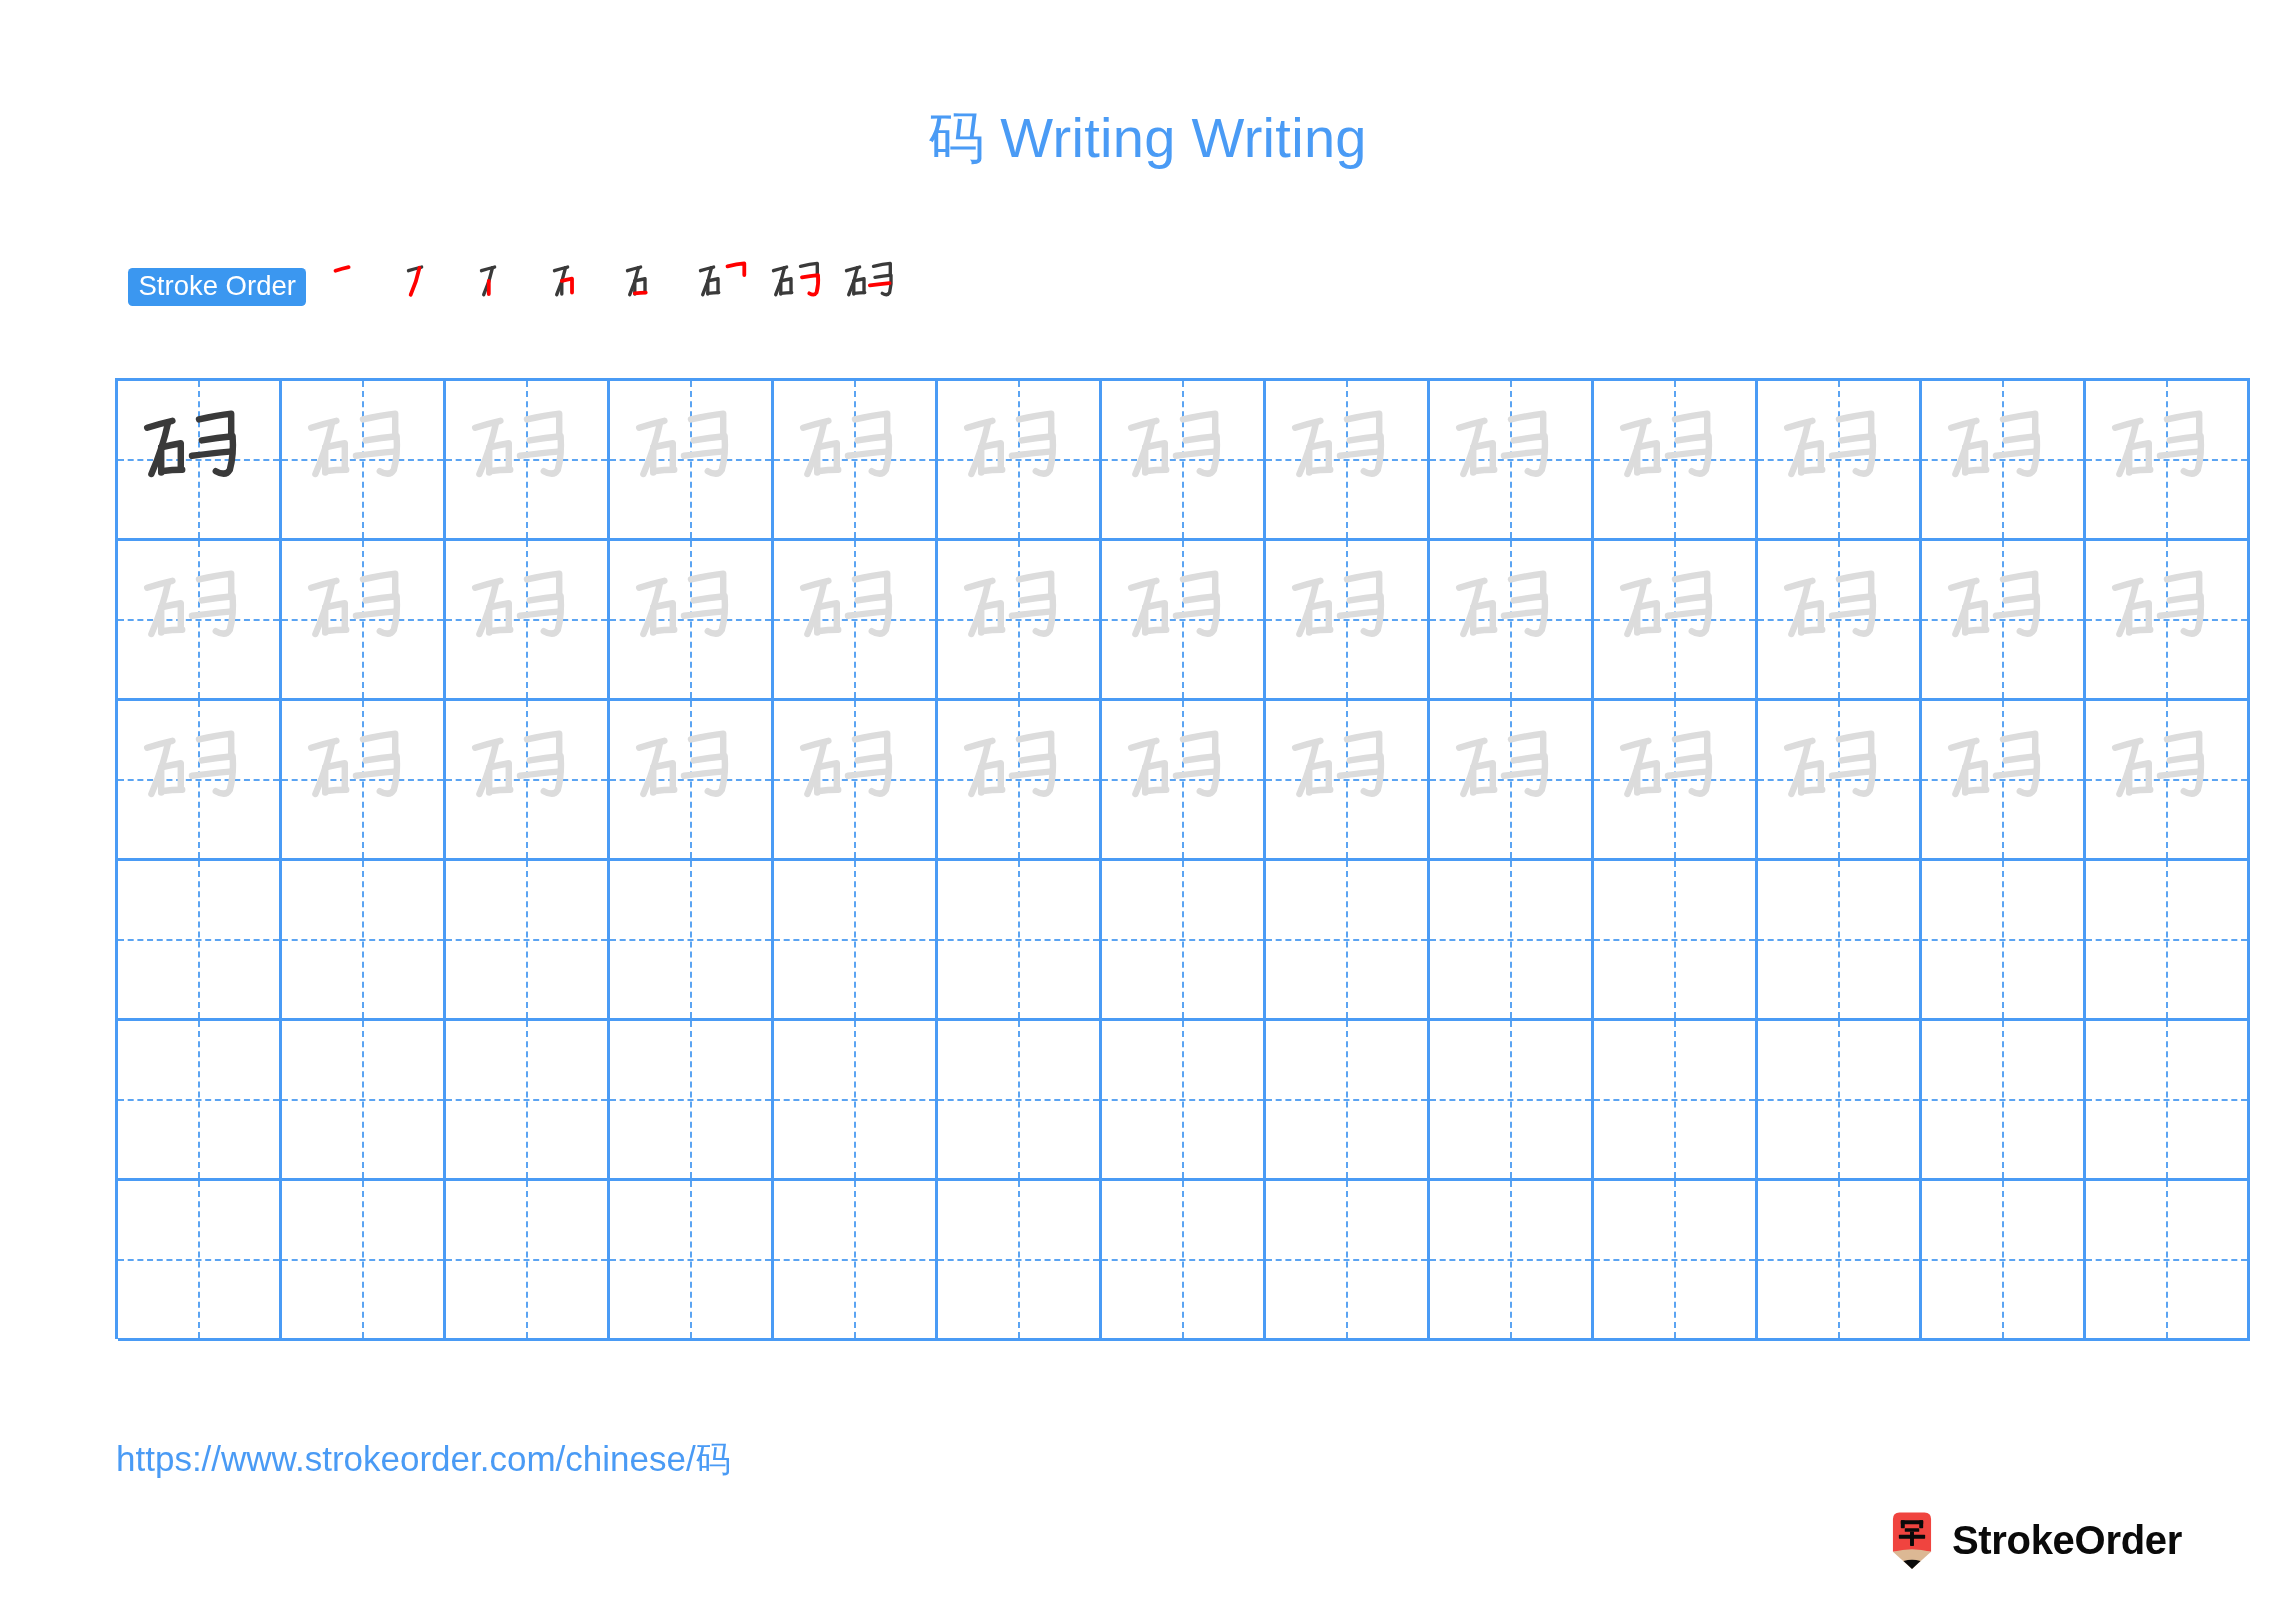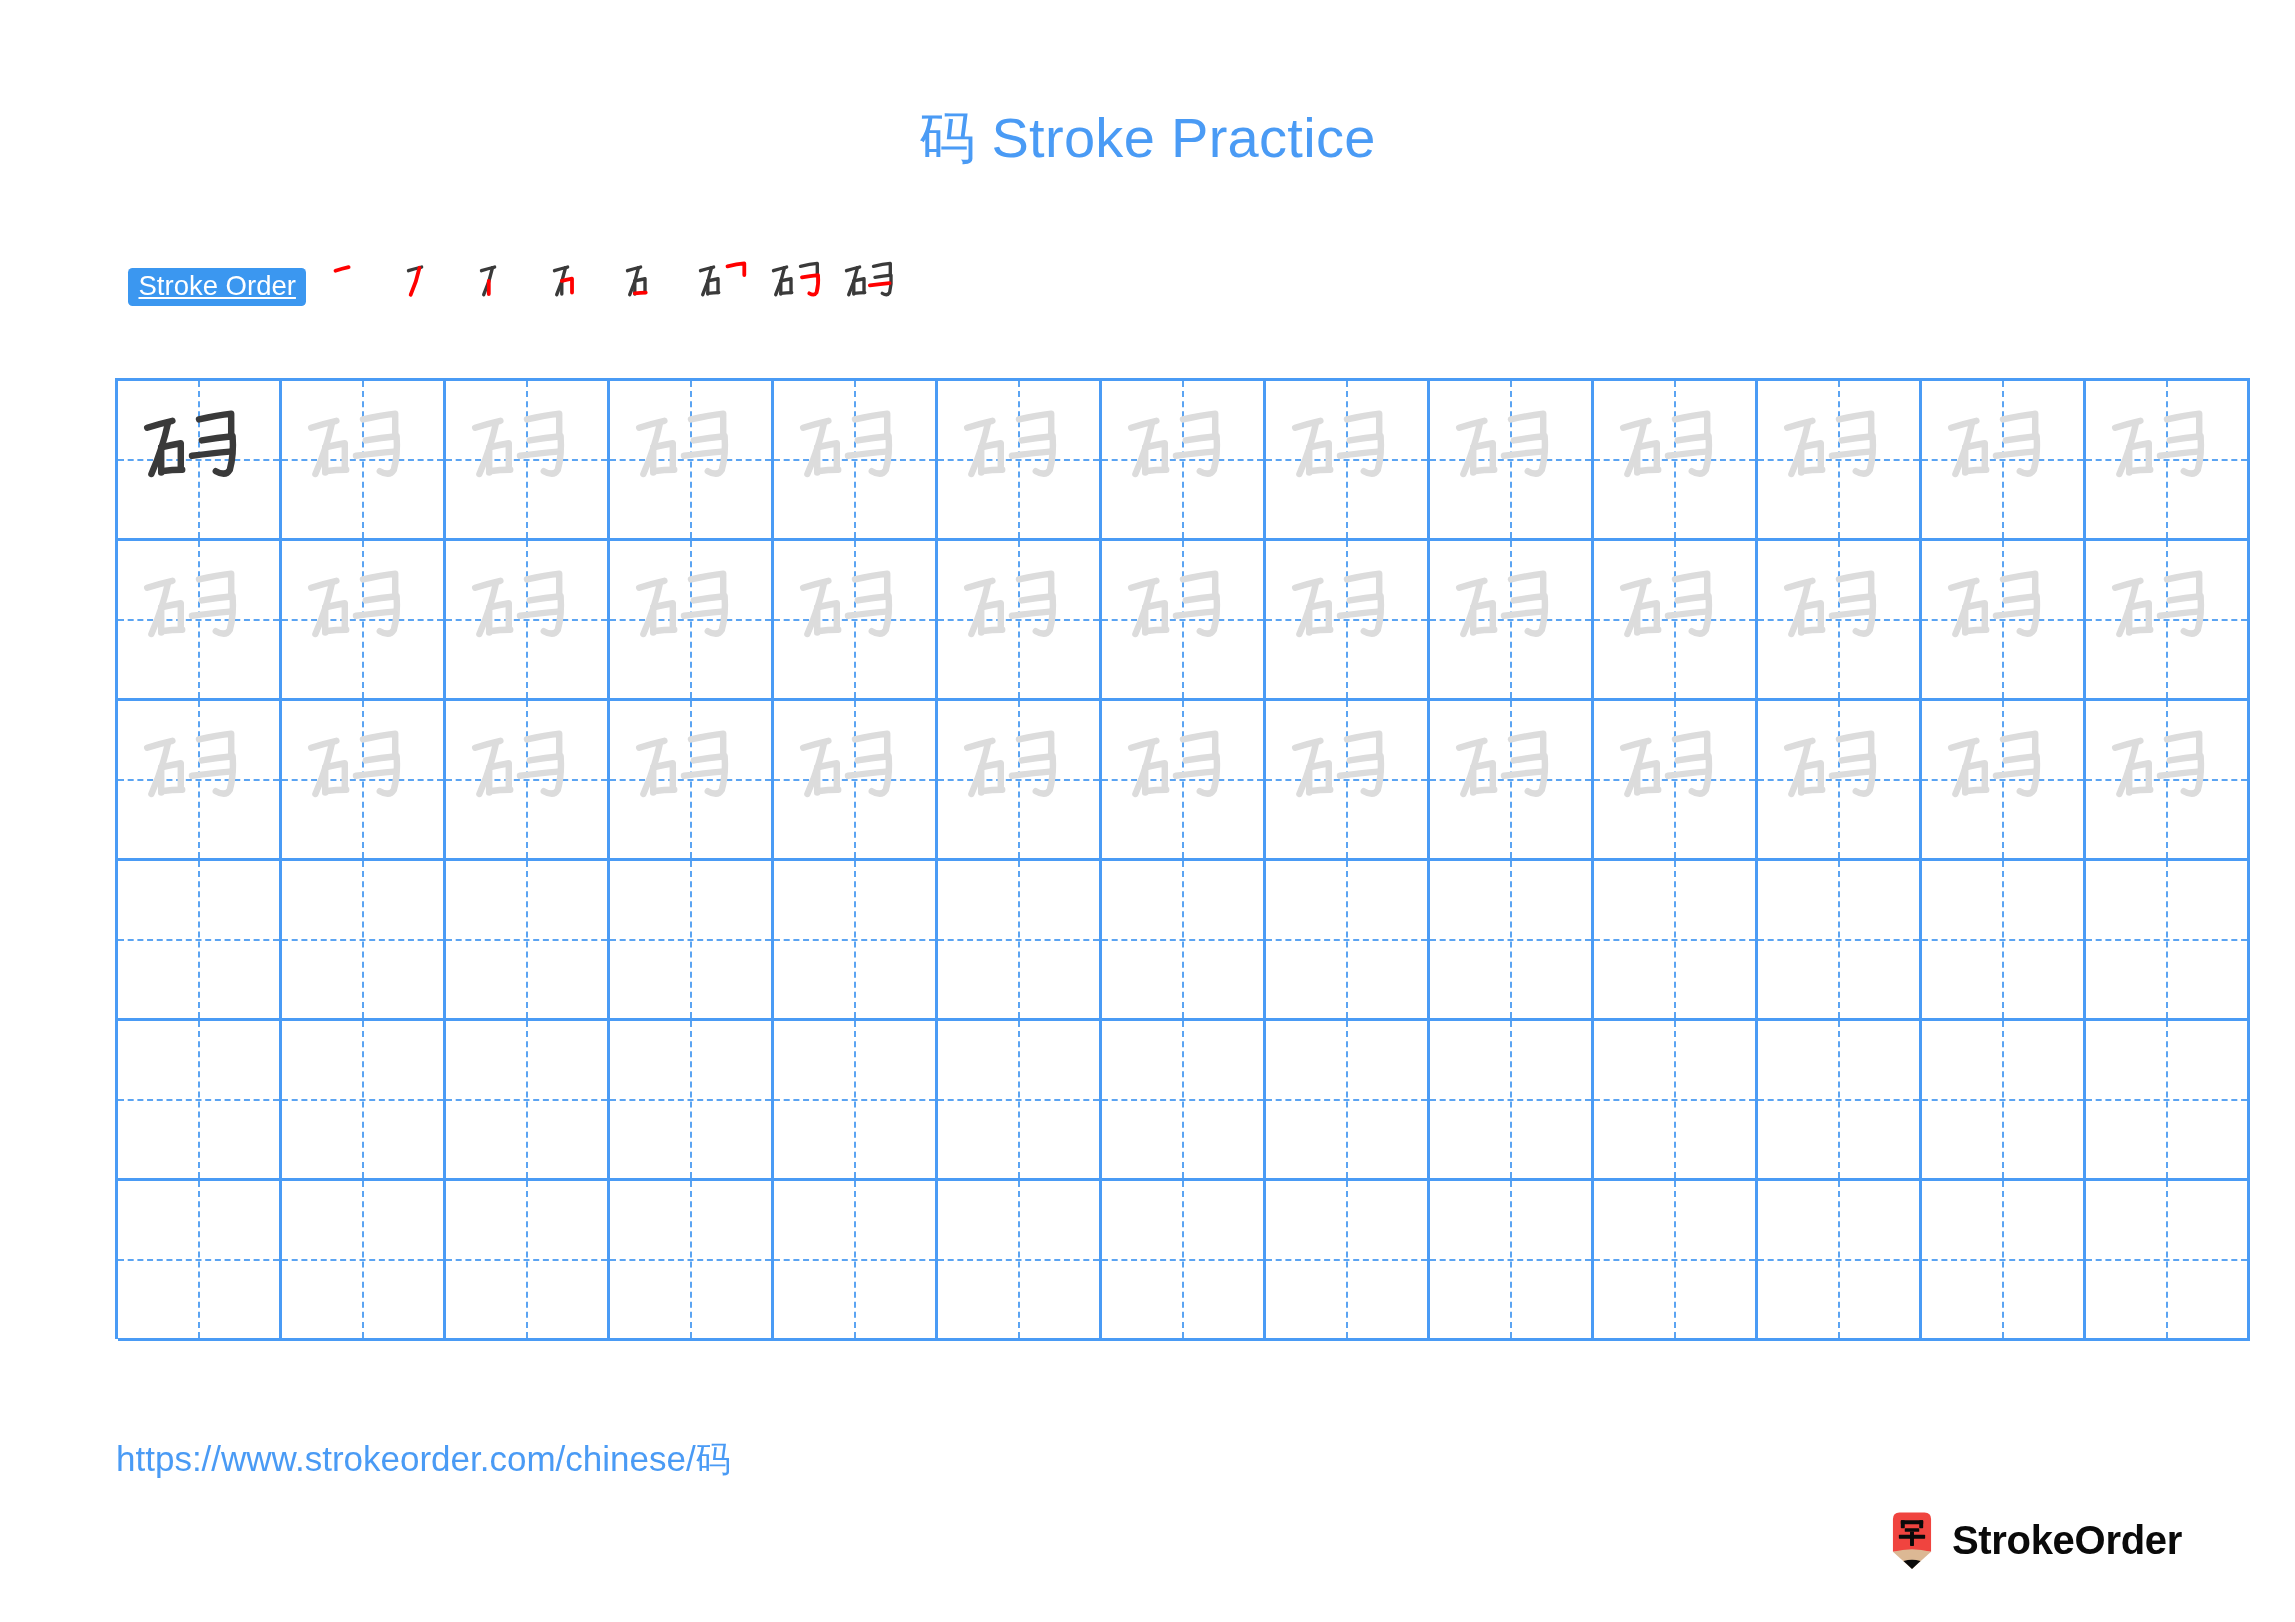--- a/index.html
+++ b/index.html
@@ -40,21 +40,20 @@
   }
   #stroke-order-badge {
     background: #3b97f0;
     color: #ffffff;
     font-size: 27.5px;
     font-weight: 400;
     border-radius: 4.6px;
     padding: 4.6px 10.5px 6.5px 10.5px;
     line-height: 1;
     white-space: nowrap;
-    text-decoration: underline;
   }
   #stroke-steps {
     display: flex;
     align-items: center;
     margin-left: 19.6px;
   }
   .stroke-step {
     width: 73px;
     height: 73px;
     position: relative;
@@ -156,21 +155,21 @@
     font-weight: 700;
     color: #0a0a0a;
     letter-spacing: -0.3px;
     white-space: nowrap;
     line-height: 1;
   }
 </style>
 </head>
 <body>
 
-<div id="page-title">码 Stroke Practice</div>
+<div id="page-title">码 Writing Writing</div>
 
 <div id="stroke-order-row">
   <div id="stroke-order-badge">Stroke Order</div>
   <div id="stroke-steps">
       <div class="stroke-step">
         <svg viewBox="0 0 100 100">
           <path d="M13 27 Q22 24 31 22" fill="none" stroke-linecap="round" stroke-linejoin="round" stroke="#ff0000" stroke-width="5.2"></path>
         </svg>
       </div>
       <div class="stroke-step">

